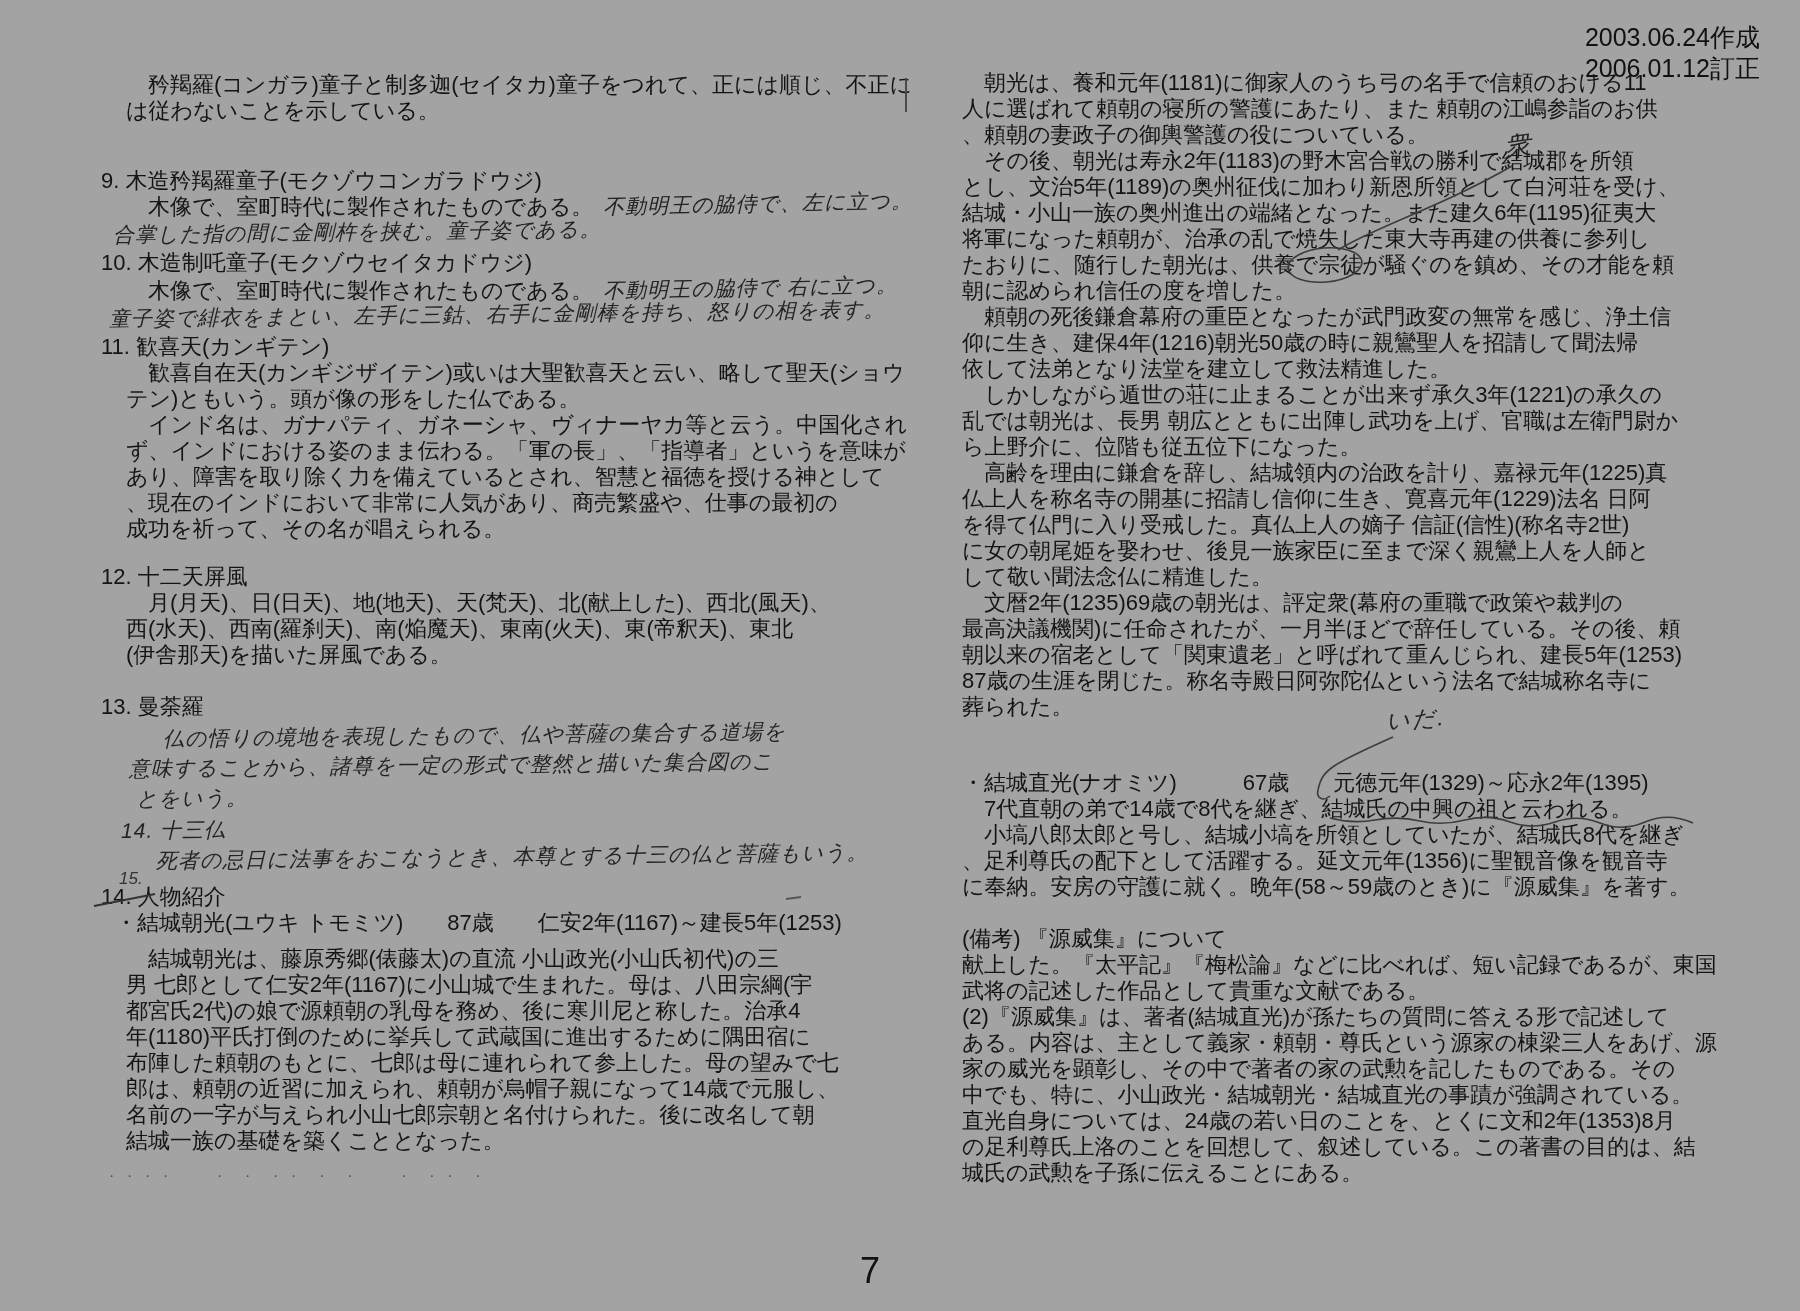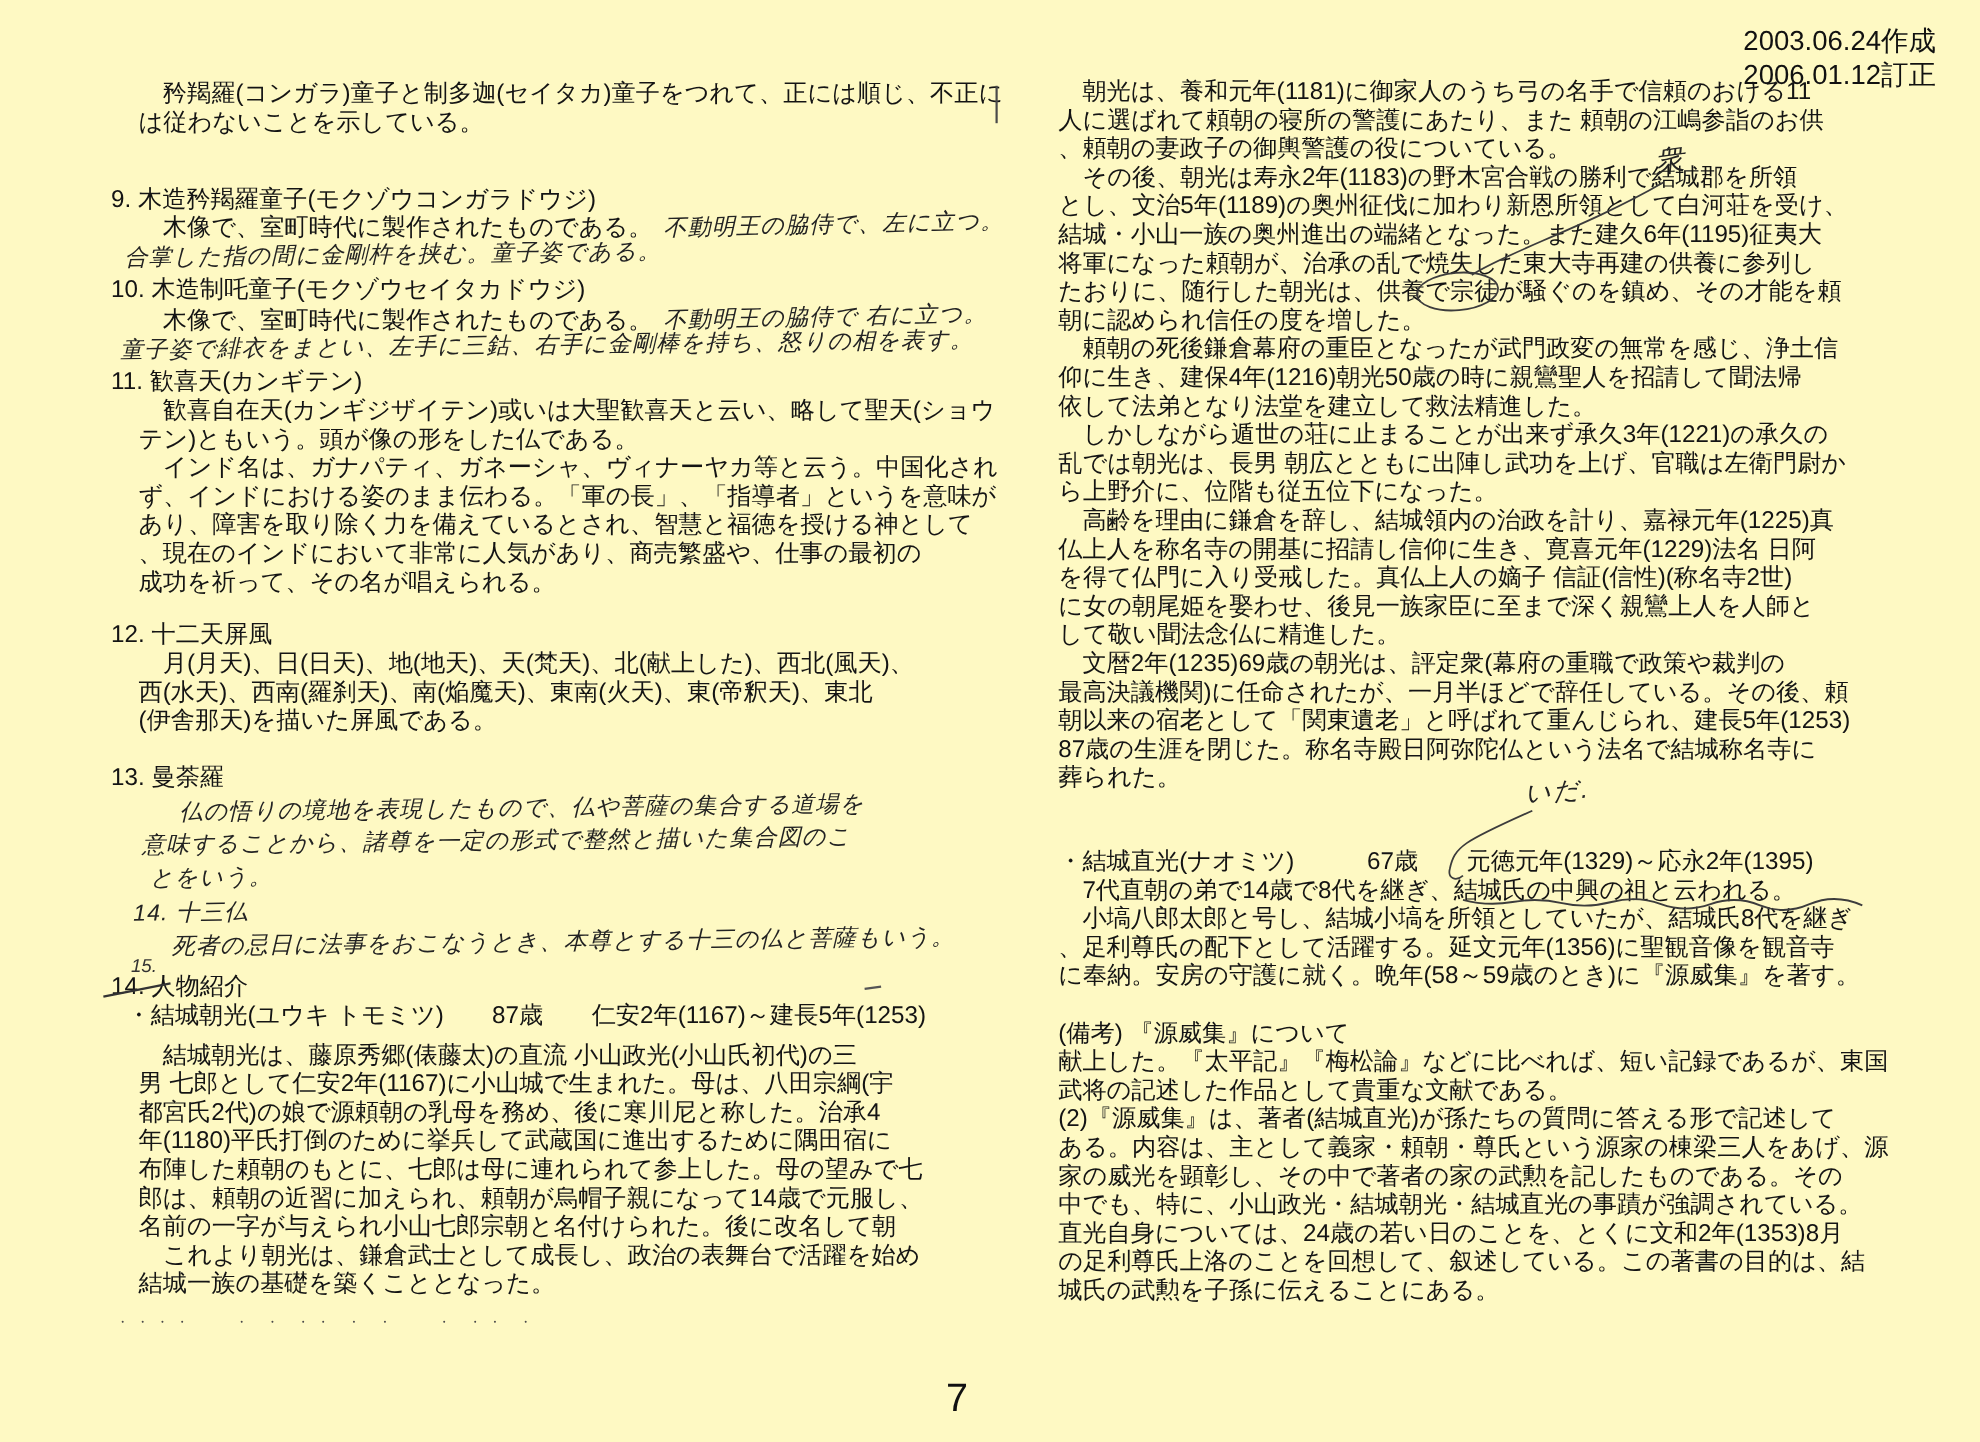--- a/index.html
+++ b/index.html
@@ -1,17 +1,17 @@
 <!DOCTYPE html>
 <html><head>
 <meta charset="utf-8">
 <style>
   html,body{margin:0;padding:0;background:#ffffff;}
   .page{
-    position:relative;width:1800px;height:1311px;background:#fef9c3;overflow:hidden;
+    position:relative;width:1800px;height:1311px;background:#a3a3a3;overflow:hidden;
     font-family:"Liberation Sans",sans-serif;color:#141414;
   }
   .col{position:absolute;}
   #leftcol{left:101px;top:72px;width:720px;}
   #rightcol{left:962px;top:70px;width:800px;}
   .line{white-space:pre;font-size:22px;line-height:26px;height:26px;color:#141414;}
   .line.h{
     font-size:21px;line-height:30px;height:30px;color:#232323;font-style:italic;
     letter-spacing:1px;transform:rotate(-0.7deg);transform-origin:left center;
   }
@@ -74,21 +74,20 @@
       <div class="line hs" style="margin-top: -6px; margin-left: 18px;"><span>15.</span></div>
       <div class="line" style="margin-top: -4px;"><span>14. 人物紹介</span></div>
       <div class="line" style="margin-left: 14px;"><span>・結城朝光(ユウキ トモミツ)　　87歳　　仁安2年(1167)～建長5年(1253)</span></div>
       <div class="line" style="margin-top: 10px; margin-left: 25px;"><span>　結城朝光は、藤原秀郷(俵藤太)の直流 小山政光(小山氏初代)の三</span></div>
       <div class="line" style="margin-left: 25px;"><span>男 七郎として仁安2年(1167)に小山城で生まれた。母は、八田宗綱(宇</span></div>
       <div class="line" style="margin-left: 25px;"><span>都宮氏2代)の娘で源頼朝の乳母を務め、後に寒川尼と称した。治承4</span></div>
       <div class="line" style="margin-left: 25px;"><span>年(1180)平氏打倒のために挙兵して武蔵国に進出するために隅田宿に</span></div>
       <div class="line" style="margin-left: 25px;"><span>布陣した頼朝のもとに、七郎は母に連れられて参上した。母の望みで七</span></div>
       <div class="line" style="margin-left: 25px;"><span>郎は、頼朝の近習に加えられ、頼朝が烏帽子親になって14歳で元服し、</span></div>
       <div class="line" style="margin-left: 25px;"><span>名前の一字が与えられ小山七郎宗朝と名付けられた。後に改名して朝</span></div>
-      <div class="line" style="margin-left: 25px;"><span>　これより朝光は、鎌倉武士として成長し、政治の表舞台で活躍を始め</span></div>
       <div class="line" style="margin-left: 25px;"><span>結城一族の基礎を築くこととなった。</span></div>
       <div class="line dots" style="margin-top: 16px; margin-left: 5px;"><span>・・・・　　・ ・ ・・ ・ ・　　・ ・・ ・</span></div>
     </div>
 
   <div id="rightcol" class="col">
       <div class="line"><span>　朝光は、養和元年(1181)に御家人のうち弓の名手で信頼のおける11</span></div>
       <div class="line"><span>人に選ばれて頼朝の寝所の警護にあたり、また 頼朝の江嶋参詣のお供</span></div>
       <div class="line"><span>、頼朝の妻政子の御輿警護の役についている。</span></div>
       <div class="line"><span>　その後、朝光は寿永2年(1183)の野木宮合戦の勝利で結城郡を所領</span></div>
       <div class="line"><span>とし、文治5年(1189)の奥州征伐に加わり新恩所領として白河荘を受け、</span></div>

